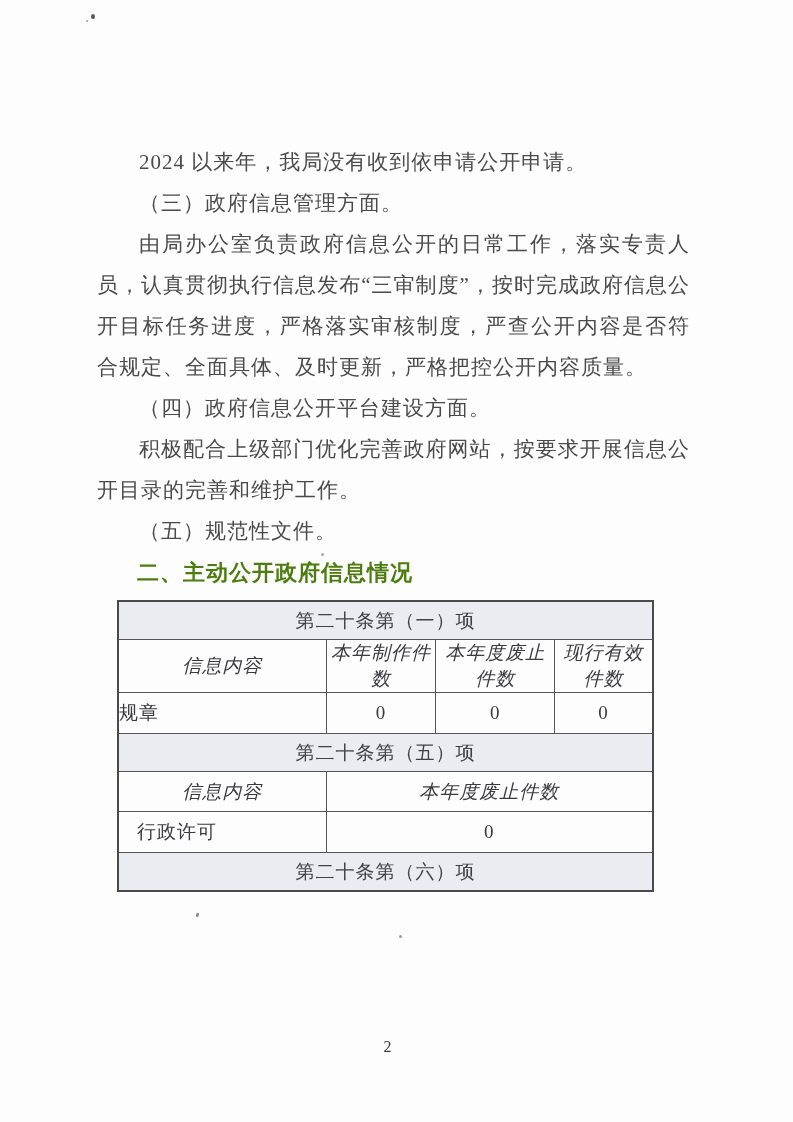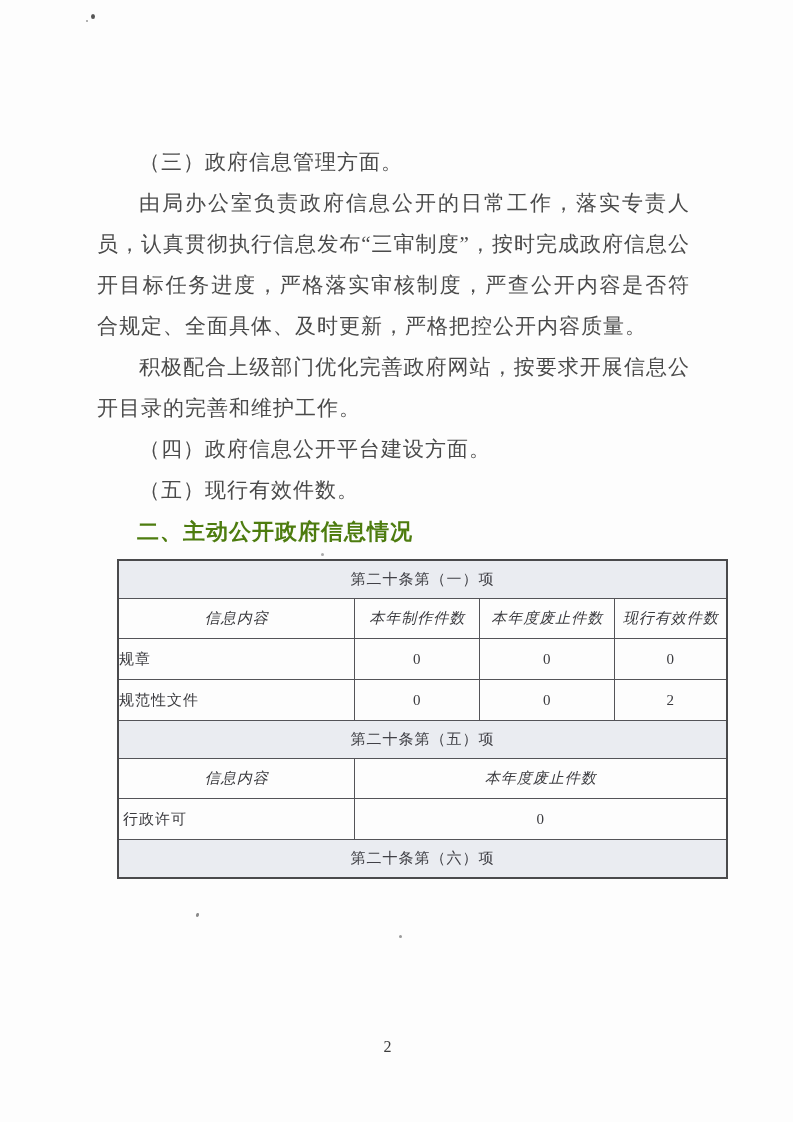--- a/index.html
+++ b/index.html
@@ -30,24 +30,24 @@
     font-family:"DejaVu Sans","Liberation Sans",sans-serif;
     font-weight:bold;
     font-size:22px;
     line-height:40px;
     letter-spacing:1px;
     text-indent:1.82em;
     color:#4d7c0f;
   }
   table.report {
     margin:7px 0 0 20px;
-    width:611px;
+    width:537px;
     border-collapse:collapse;
     table-layout:fixed;
-    font-size:15px;
+    font-size:19px;
     color:#3a3a3e;
   }
   table.report td {
     border:1px solid #545458;
     padding:0;
     letter-spacing:1px;
   }
   table.report { border:2px solid #4a4a4c; }
   td.band {
     height:37px;
@@ -90,25 +90,26 @@
 <div class="page">
 
   <span class="speck speck1"></span>
   <span class="speck speck2"></span>
   <span class="speck speck3"></span>
   <span class="speck speck4"></span>
   <span class="speck speck5"></span>
 
   <div class="content">
 
+    <p class="para">2024 以来年，我局没有收到依申请公开申请。</p>
     <p class="para">（三）政府信息管理方面。</p>
     <p class="para">由局办公室负责政府信息公开的日常工作，落实专责人员，认真贯彻执行信息发布“三审制度”，按时完成政府信息公开目标任务进度，严格落实审核制度，严查公开内容是否符合规定、全面具体、及时更新，严格把控公开内容质量。</p>
+    <p class="para">（四）政府信息公开平台建设方面。</p>
     <p class="para">积极配合上级部门优化完善政府网站，按要求开展信息公开目录的完善和维护工作。</p>
-    <p class="para">（四）政府信息公开平台建设方面。</p>
-    <p class="para">（五）现行有效件数。</p>
+    <p class="para">（五）规范性文件。</p>
 
     <h2 class="section-heading">二、主动公开政府信息情况</h2>
 
     <table class="report">
       <colgroup>
         <col style="width:38.9%">
         <col style="width:20.5%">
         <col style="width:22.2%">
         <col style="width:18.4%">
       </colgroup>
@@ -122,34 +123,28 @@
           <td class="colhead">本年度废止件数</td>
           <td class="colhead">现行有效件数</td>
         </tr>
         <tr>
           <td class="rowlabel">规章</td>
           <td class="num">0</td>
           <td class="num">0</td>
           <td class="num">0</td>
         </tr>
         <tr>
-          <td class="rowlabel">规范性文件</td>
-          <td class="num">0</td>
-          <td class="num">0</td>
-          <td class="num">2</td>
-        </tr>
-        <tr>
           <td class="band" colspan="4">第二十条第（五）项</td>
         </tr>
         <tr>
           <td class="colhead">信息内容</td>
           <td class="colhead" colspan="3">本年度废止件数</td>
         </tr>
         <tr>
-          <td class="rowlabel" style="padding-left:4px;">行政许可</td>
+          <td class="rowlabel" style="padding-left:18px;">行政许可</td>
           <td class="num" colspan="3">0</td>
         </tr>
         <tr>
           <td class="band" colspan="4">第二十条第（六）项</td>
         </tr>
       </tbody>
     </table>
 
   </div>
 

